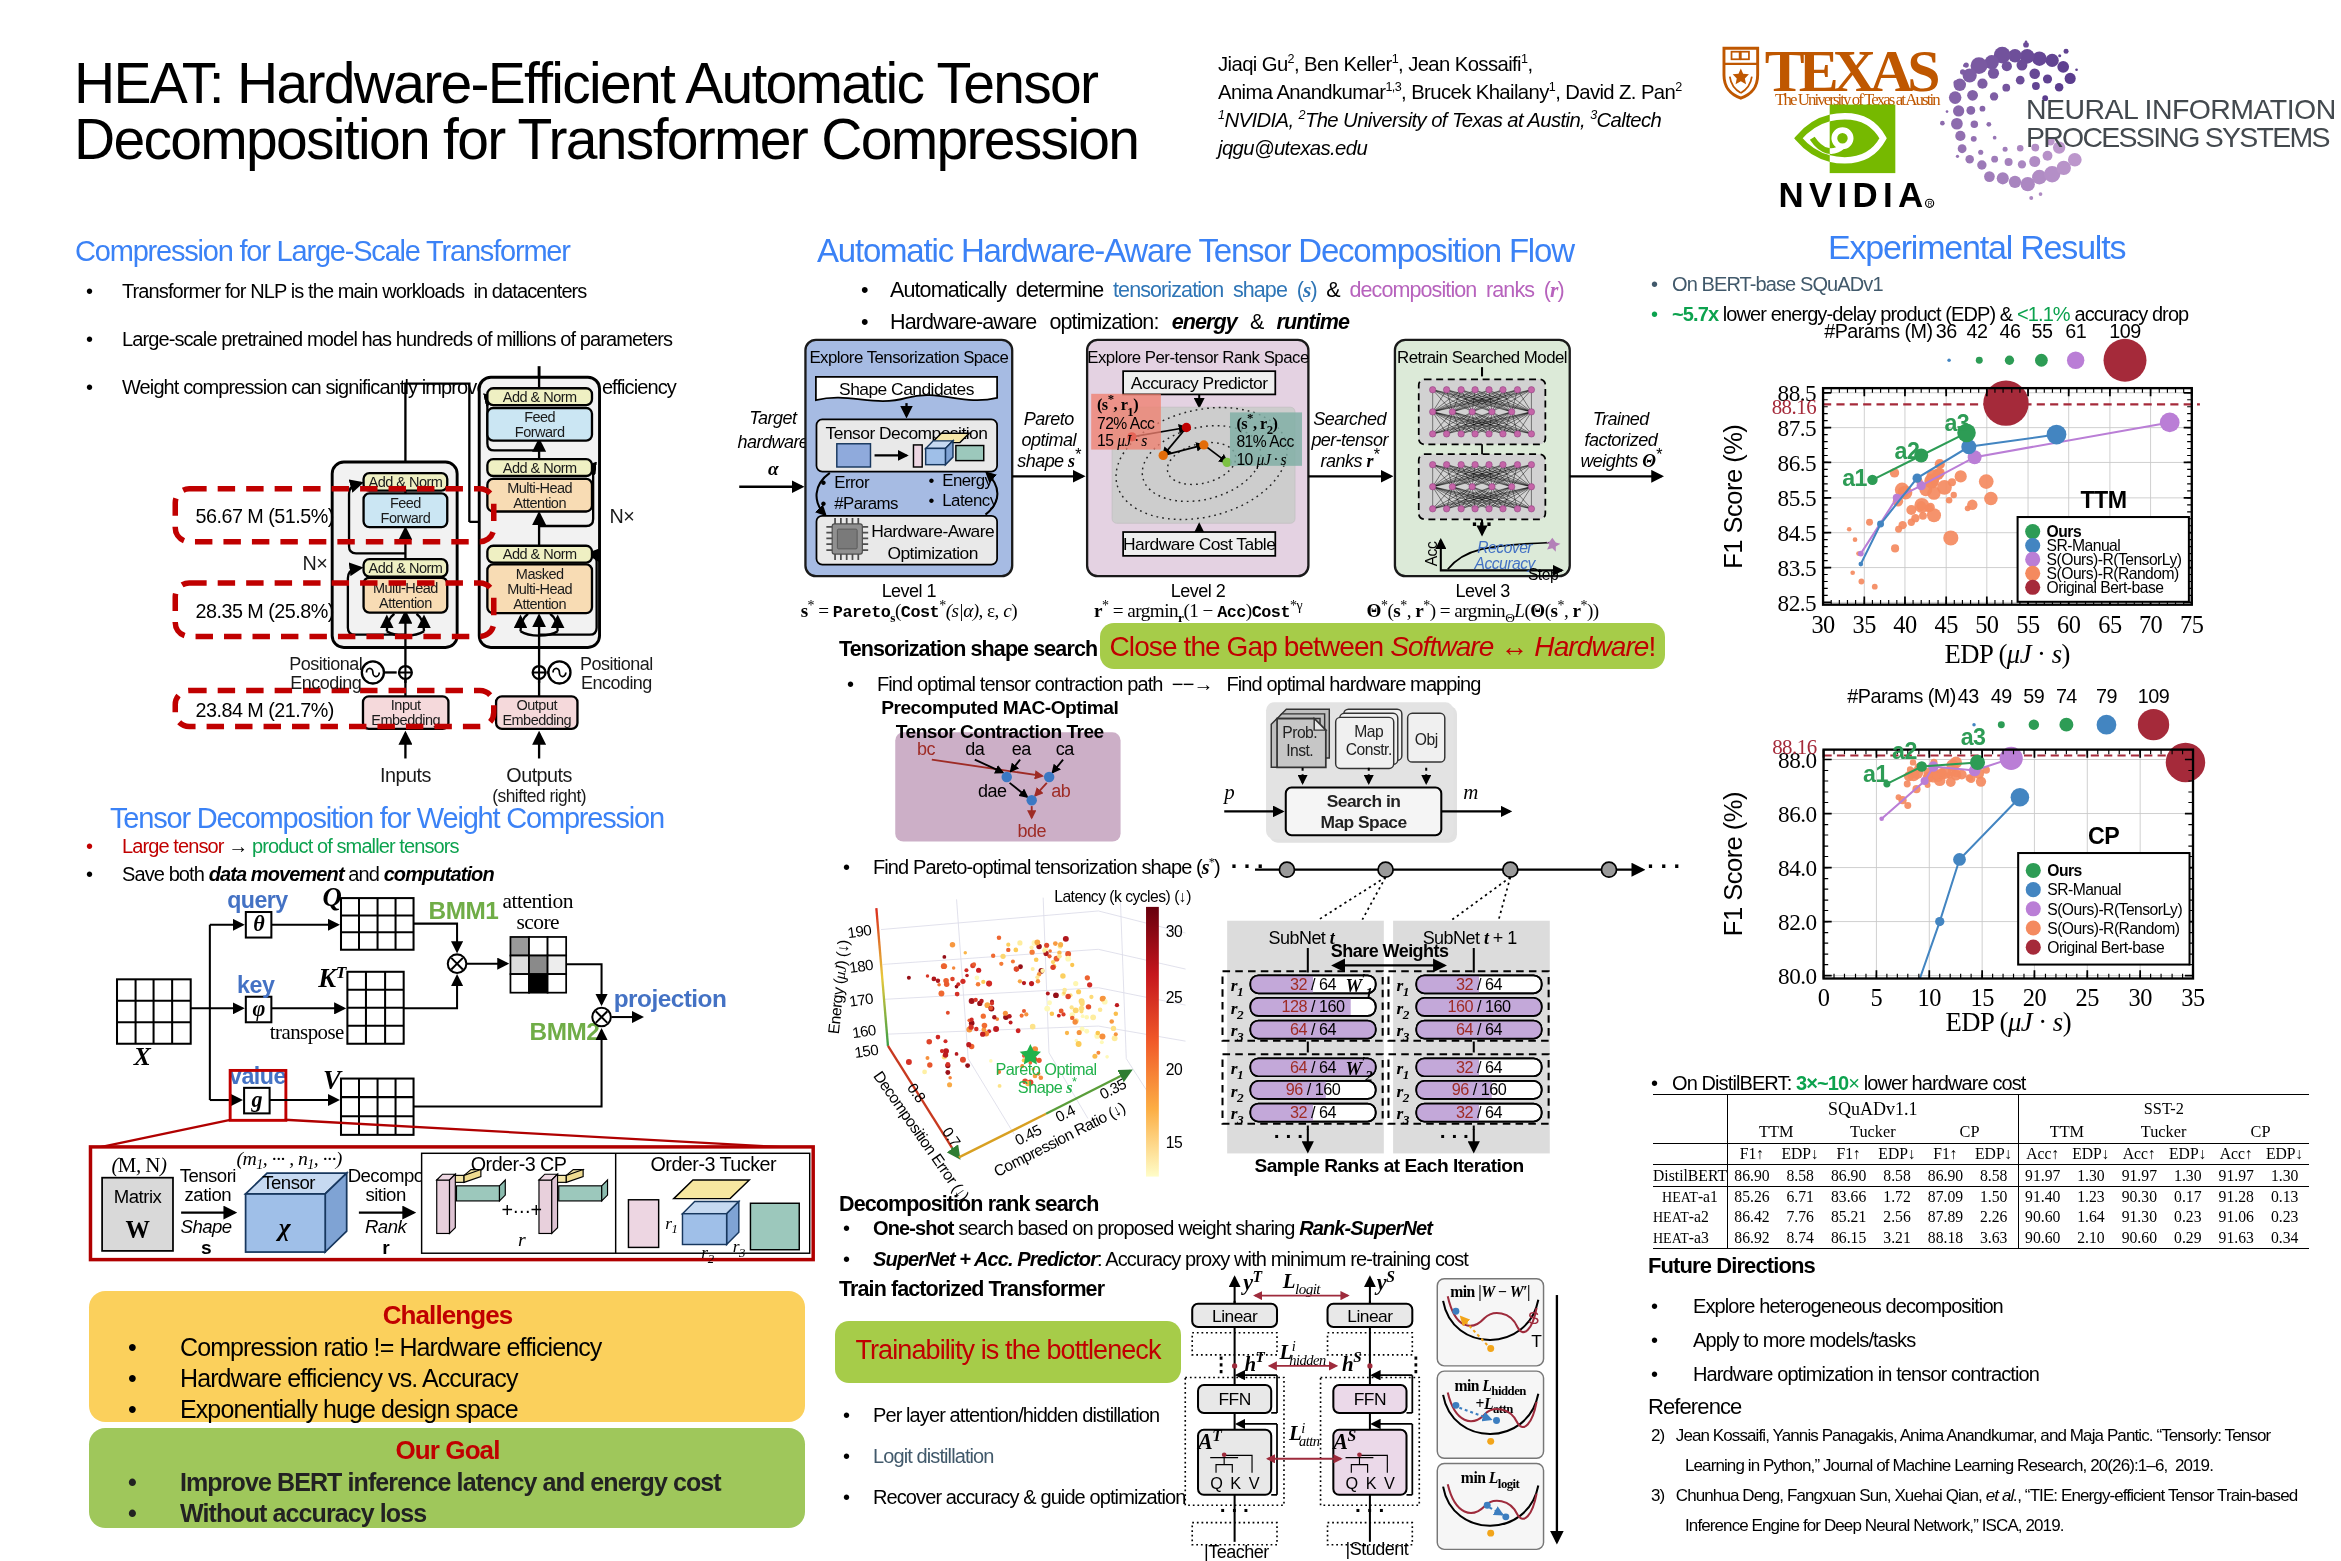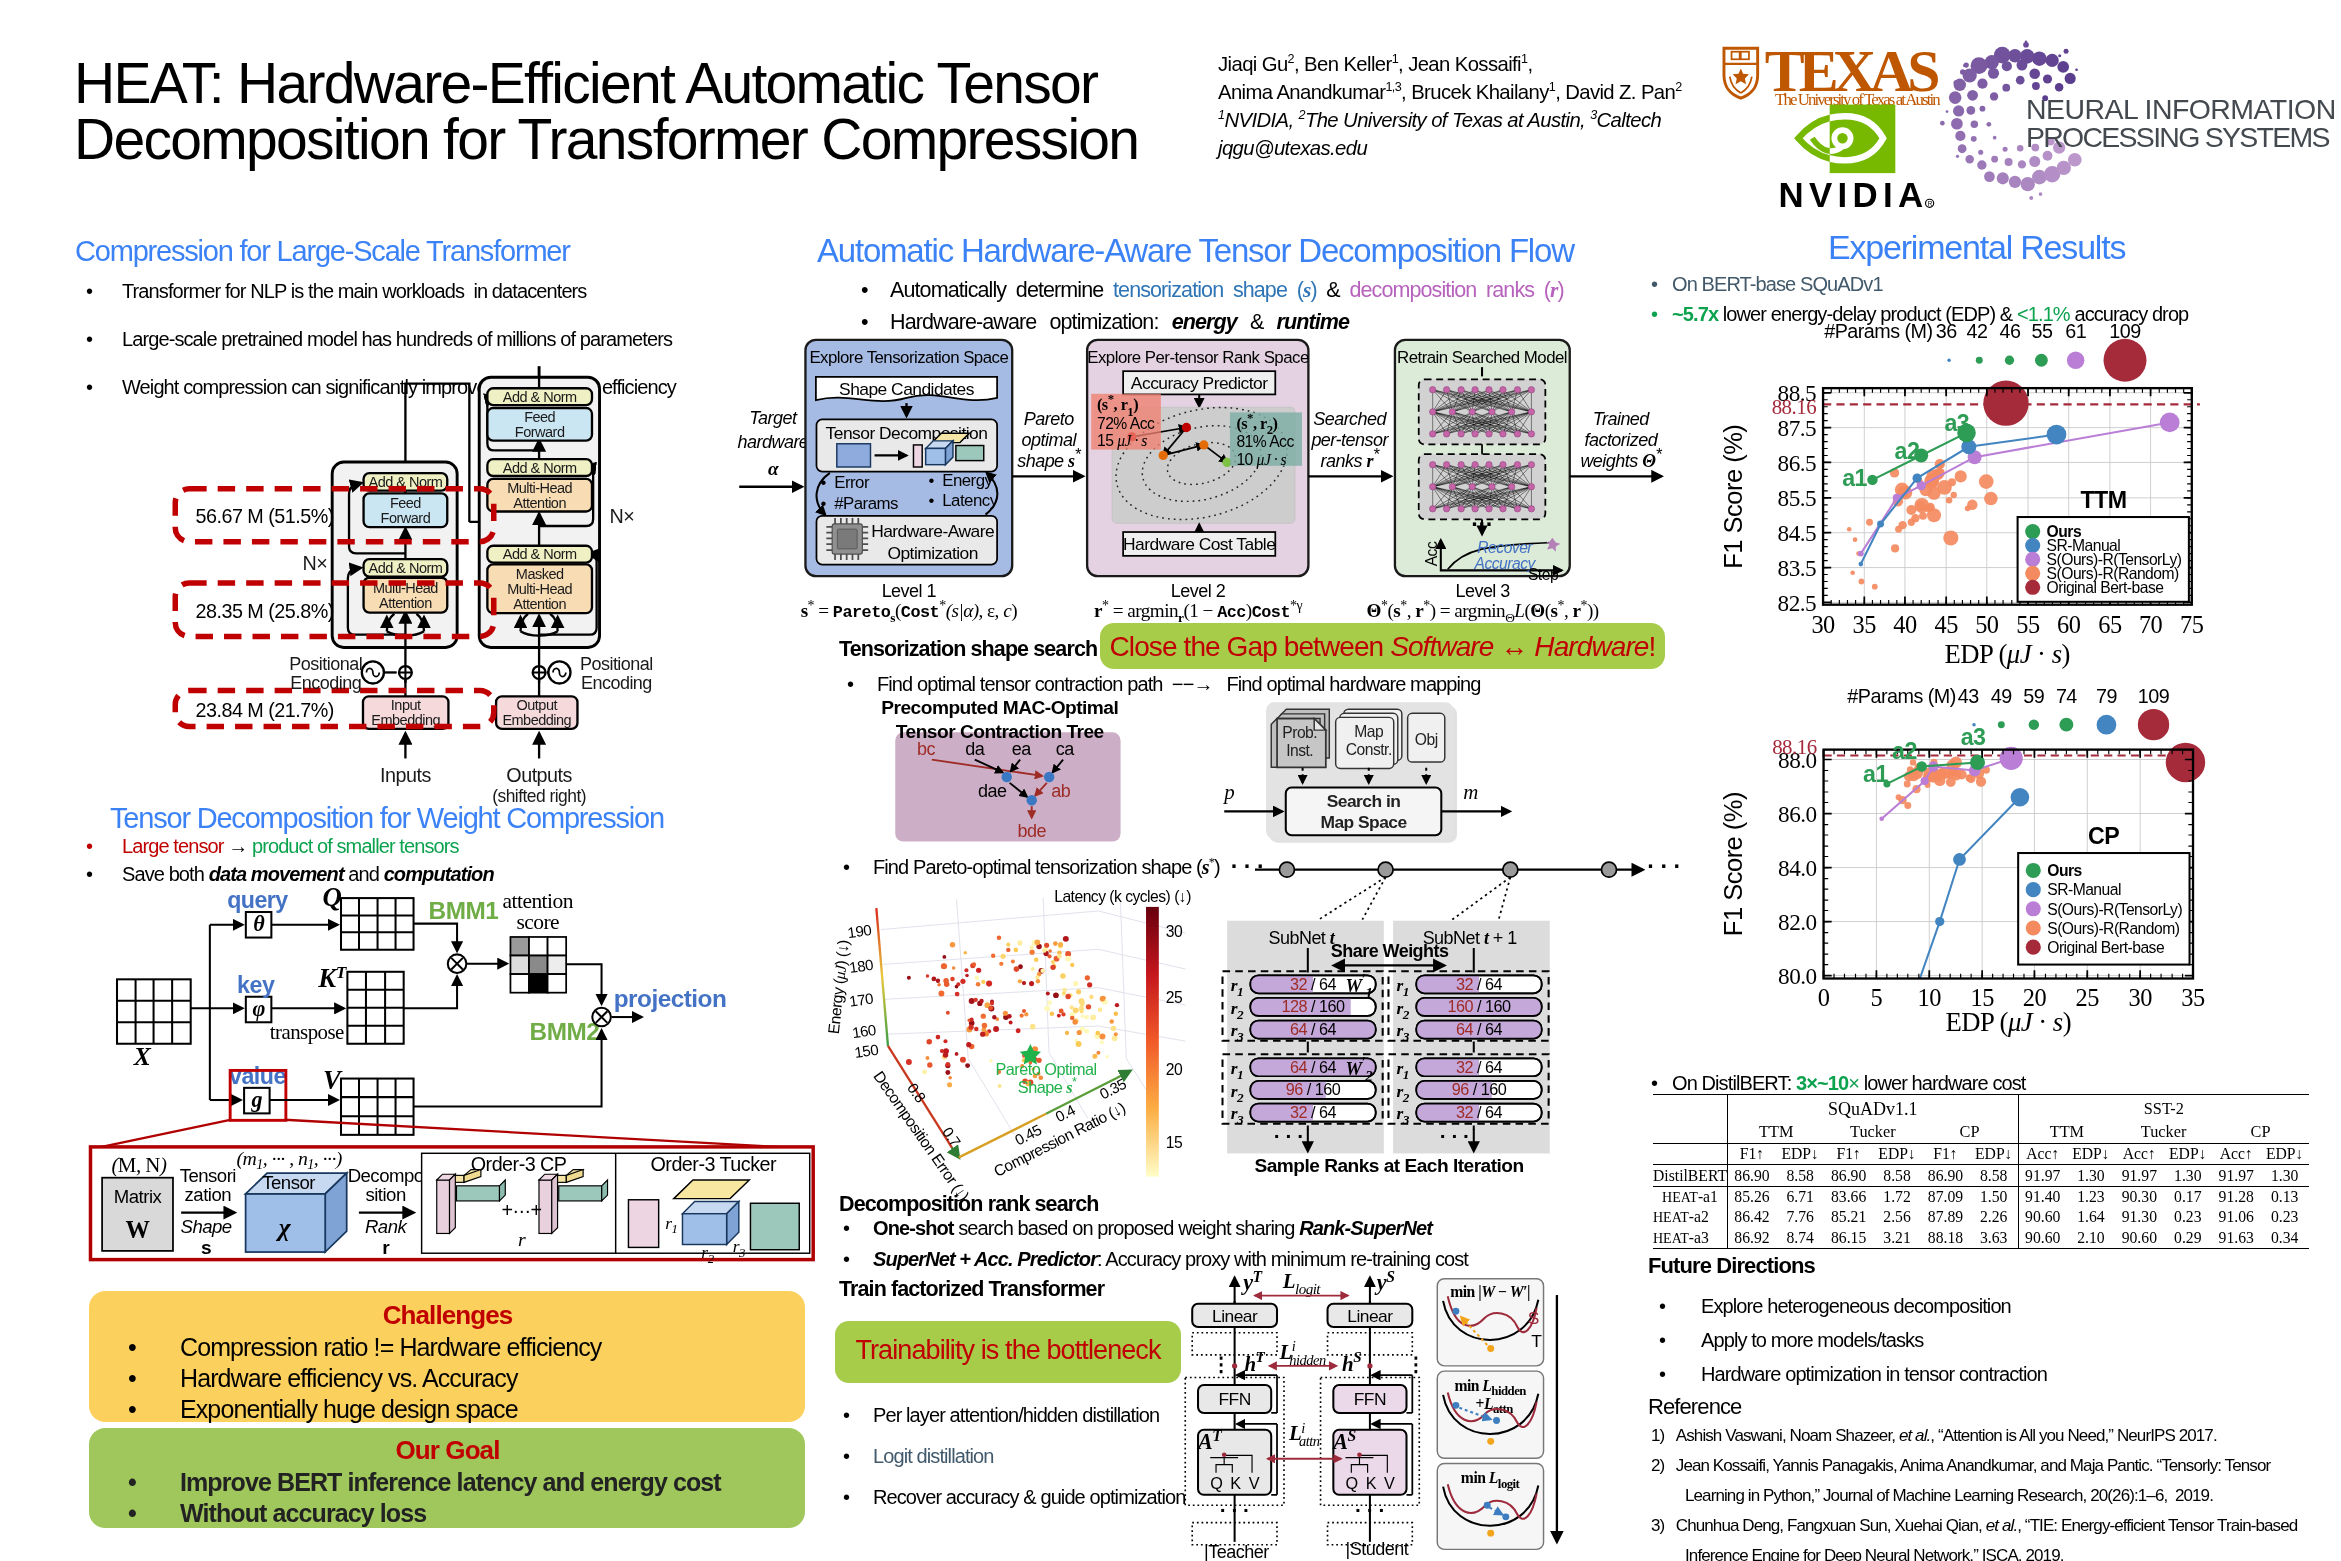--- a/index.html
+++ b/index.html
@@ -1821,25 +1821,24 @@
           <td style="padding:0.6px 0">90.60</td>
           <td style="padding:0.6px 0">0.29</td>
           <td style="padding:0.6px 0">91.63</td>
           <td style="padding:0.6px 0">0.34</td>
         </tr>
 </tbody>
     </table>
   </div>
 
 <div class="abs bold" style="left:1648px;top:1253px;font-size:22px;">Future Directions</div>
-<div class="abs b" style="left:1651px;top:1289px;line-height:34px;margin-left:8px;">
+<div class="abs b" style="left:1651px;top:1289px;line-height:34px;">
 <div><span class="dot" style="width:42px">•</span>Explore heterogeneous decomposition</div>
 <div><span class="dot" style="width:42px">•</span>Apply to more models/tasks</div>
 <div><span class="dot" style="width:42px">•</span>Hardware optimization in tensor contraction</div>
 </div>
 
 <div class="abs" style="left:1648px;top:1394px;font-size:22px;">Reference</div>
 <div class="abs" style="left:1651px;top:1421px;font-size:17px;line-height:30px;white-space:normal;width:671px;">
-<div style="text-indent:-34px;padding-left:34px;">1)&nbsp;&nbsp;&nbsp;Ashish Vaswani, Noam Shazeer, <span class="it">et al.</span>, “Attention is All you Need,” NeurIPS 2017.</div>
 <div style="text-indent:-34px;padding-left:34px;">2)&nbsp;&nbsp;&nbsp;Jean Kossaifi, Yannis Panagakis, Anima Anandkumar, and Maja Pantic. “Tensorly: Tensor Learning in Python,” Journal of Machine Learning Research, 20(26):1–6,&nbsp; 2019.</div>
 <div style="text-indent:-34px;padding-left:34px;">3)&nbsp;&nbsp;&nbsp;Chunhua Deng, Fangxuan Sun, Xuehai Qian, <span class="it">et al.</span>, “TIE: Energy-efficient Tensor Train-based Inference Engine for Deep Neural Network,” ISCA, 2019.</div>
 </div>
 
 
 </body></html>

